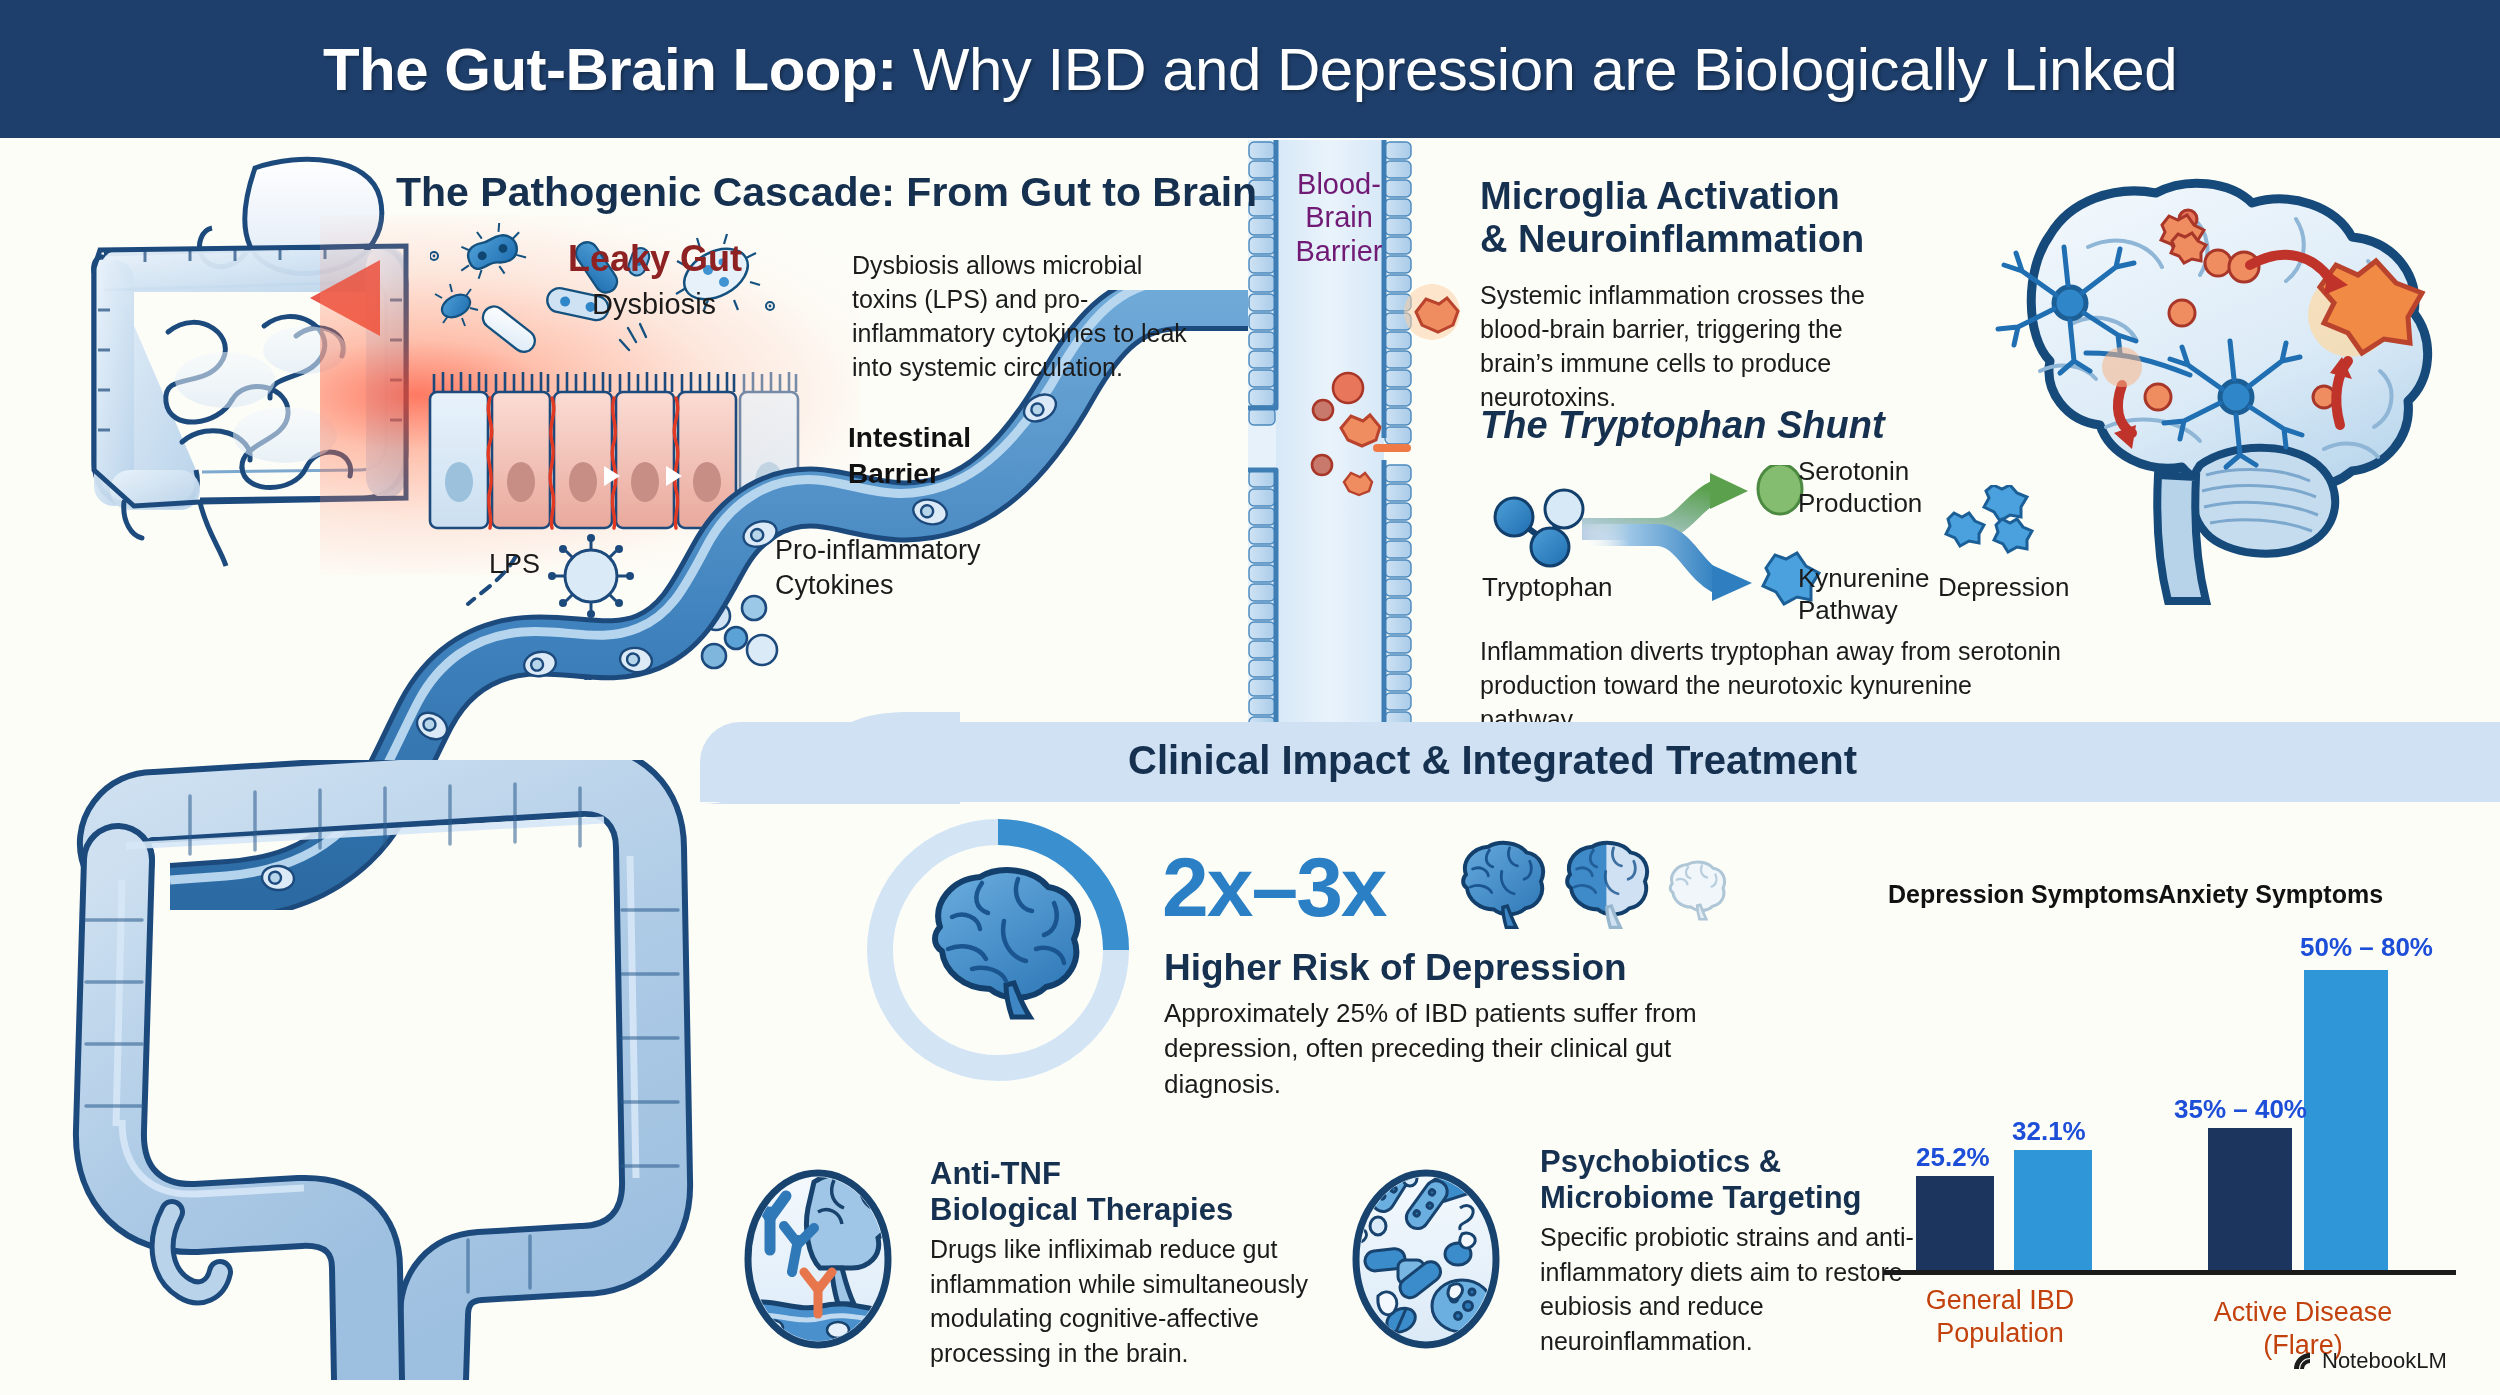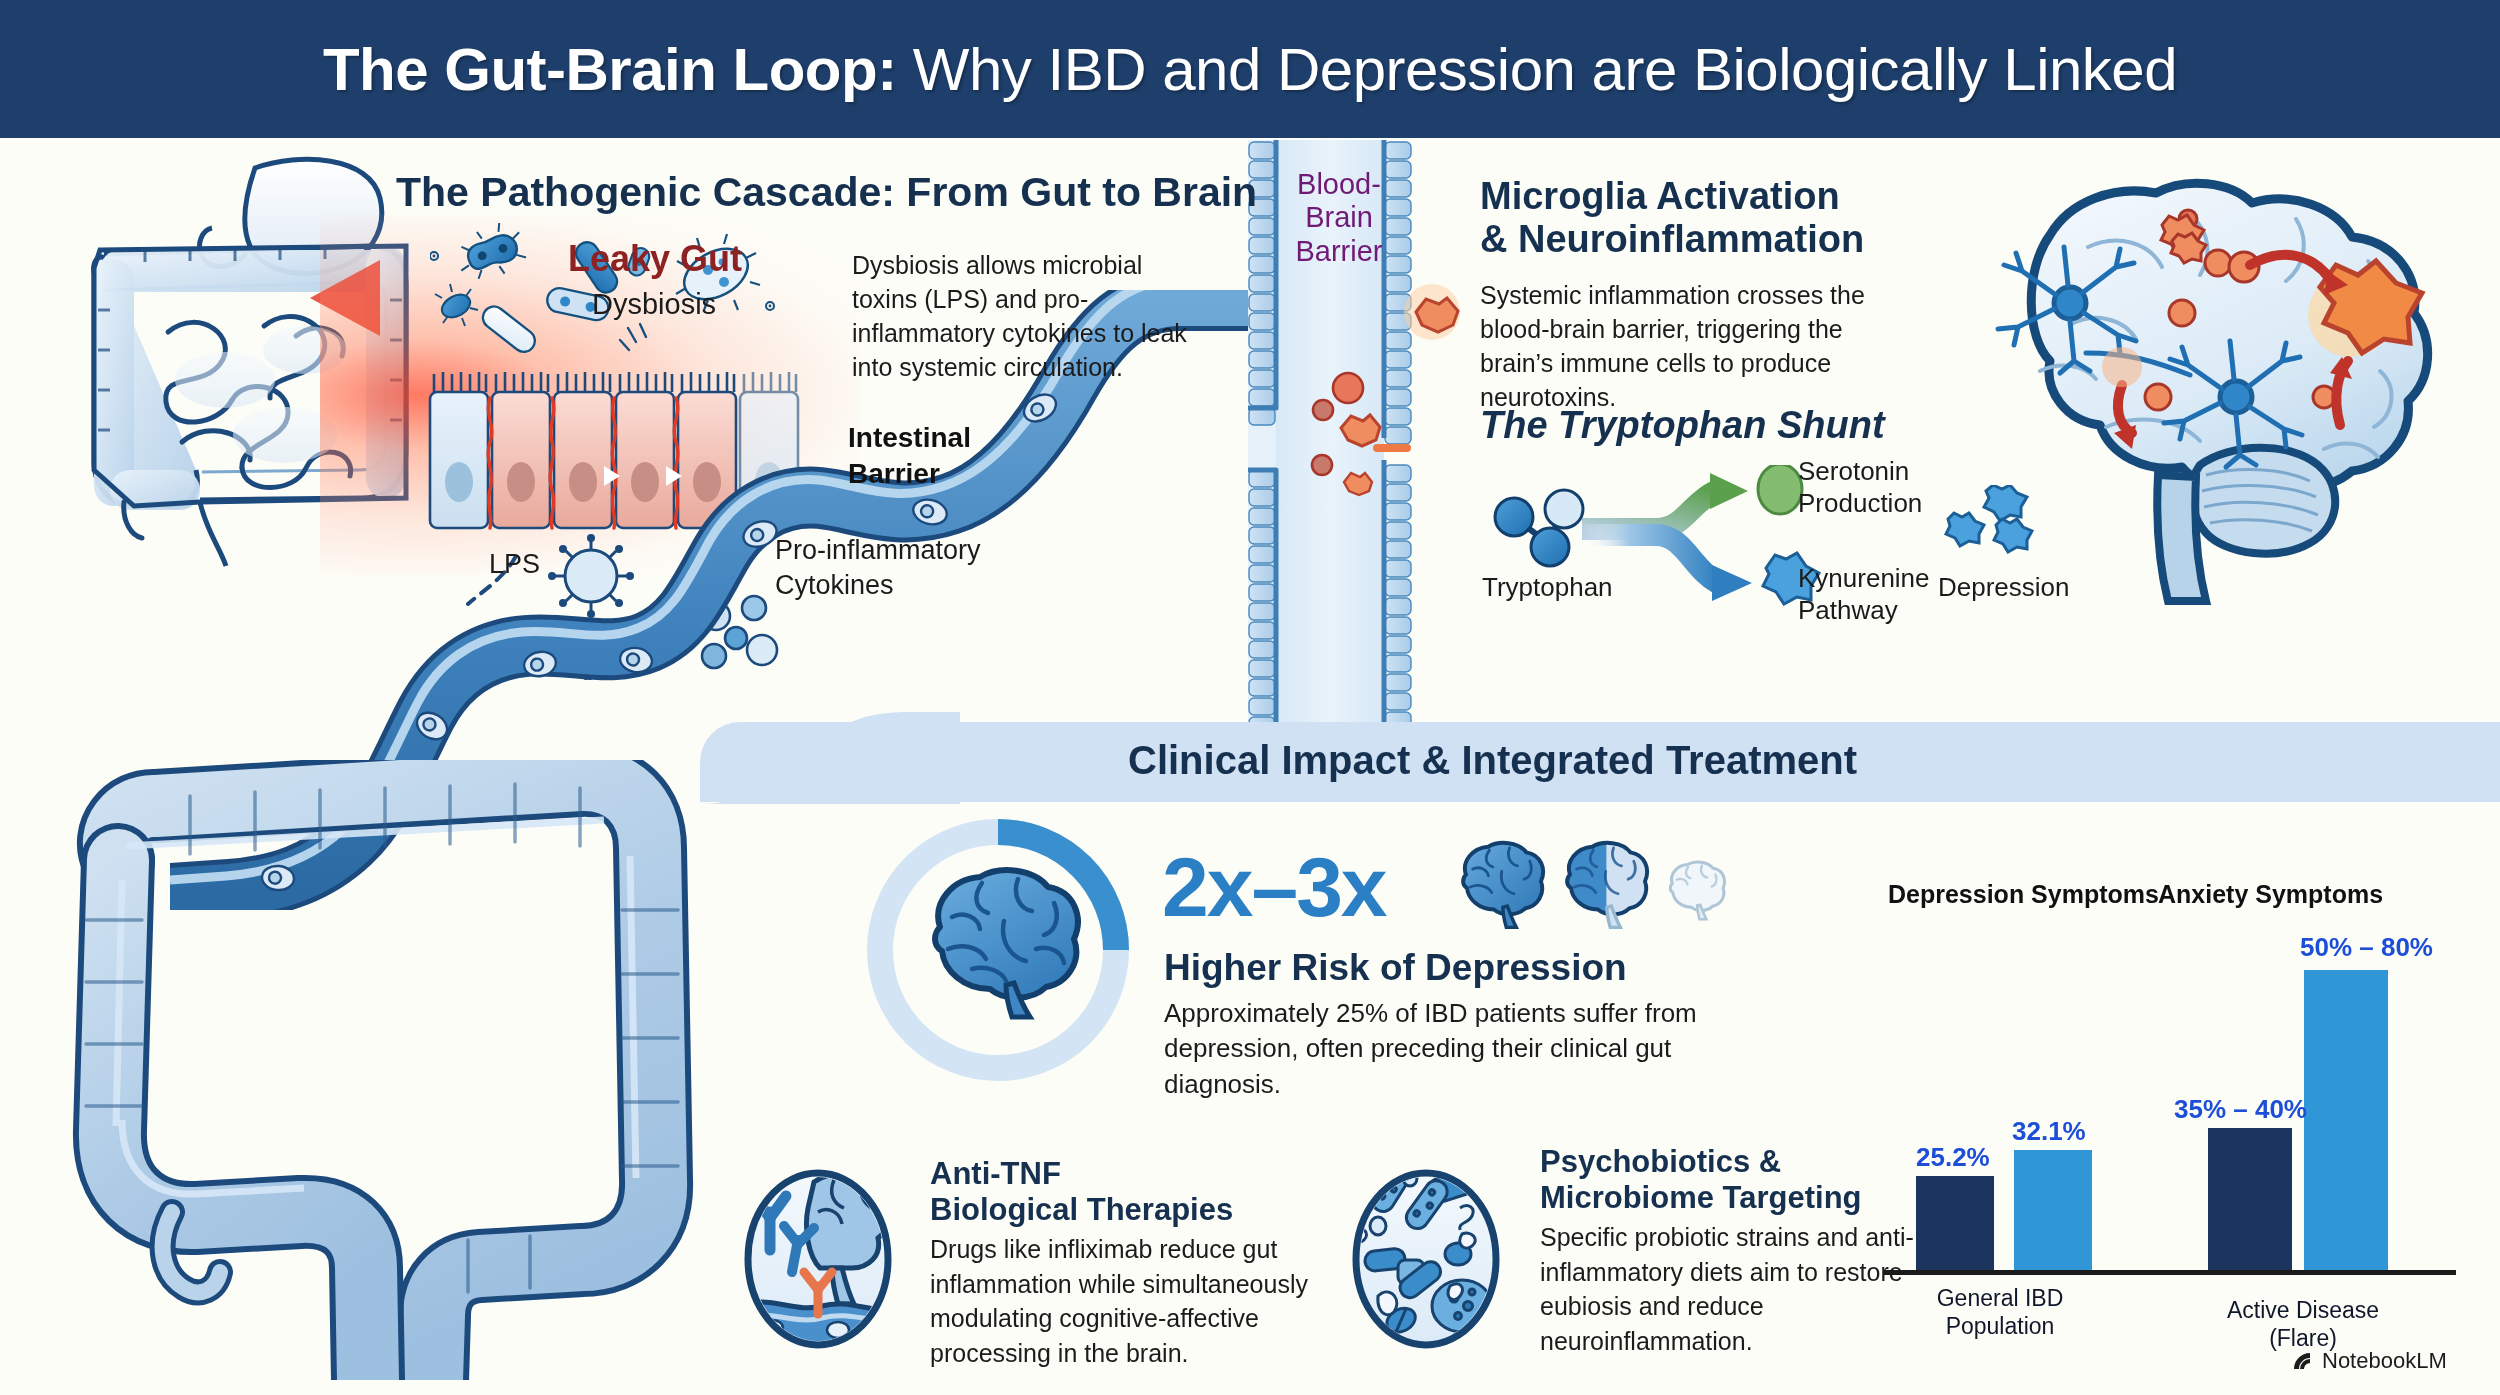--- a/index.html
+++ b/index.html
@@ -106,21 +106,21 @@
 
   
   .card-icon { position:absolute; width:152px; height:182px; }
   .card-title { position:absolute; font-size:31px; line-height:1.17; }
   .card-para { position:absolute; font-size:25px; line-height:1.38; }
 
   
   .chart { position:absolute; left:1880px; top:880px; width:580px; height:470px; }
   .chart-grp-label { position:absolute; font-size:25px; font-weight:bold; color:#111; white-space:nowrap; }
   .chart-val-label { position:absolute; font-size:26px; font-weight:bold; color:#1d4ed8; white-space:nowrap; }
-  .chart-cat-label { position:absolute; font-size:23px; color:#0f172a; text-align:center; line-height:1.22; }
+  .chart-cat-label { position:absolute; font-size:27px; color:#c2410c; text-align:center; line-height:1.22; }
   .bar { position:absolute; bottom:0; }
 
   
   .watermark {
     position:absolute; left:2290px; top:1348px; display:flex; align-items:center; gap:8px;
     font-size:22px; color:#1c1c1c; font-weight:500;
   }
 </style>
 </head>
 <body>
@@ -654,20 +654,21 @@
     <span>Pathway</span>
   </div>
   <svg class="neurotox-blobs" viewBox="0 0 110 80">
     <g fill="#4aa1dd" stroke="#1b5f96" stroke-width="3">
       <path d="M46,6 l7,-6 l9,4 l8,-4 l7,8 l10,4 l-6,10 l0,10 l-11,-2 l-10,6 l-6,-9 l-10,-5 l5,-9 z"></path>
       <path d="M8,34 l6,-6 l8,4 l7,-4 l6,8 l9,4 l-5,9 l0,9 l-10,-2 l-9,5 l-5,-8 l-9,-4 l4,-8 z"></path>
       <path d="M56,40 l6,-6 l8,4 l7,-4 l6,8 l9,4 l-5,9 l0,9 l-10,-2 l-9,5 l-5,-8 l-9,-4 l4,-8 z"></path>
     </g>
   </svg>
   <div class="neurotoxic-lbl body-txt">Depression</div>
+  <div class="tryp-para body-txt">Inflammation diverts tryptophan away from serotonin production toward the neurotoxic kynurenine pathway.</div>
 
   <svg class="brain-big" viewBox="0 0 595 430">
     <defs>
       <linearGradient id="brainFill" x1="0.2" y1="0" x2="0.8" y2="1">
         <stop offset="0%" stop-color="#f1f7fc"></stop>
           <stop offset="60%" stop-color="#dcebf7"></stop>
           <stop offset="100%" stop-color="#b9d6ec"></stop>
       </linearGradient>
     </defs>
     <path d="M150,60 C170,26 214,10 256,18 C286,2 330,6 352,28 C392,16 436,32 452,62

